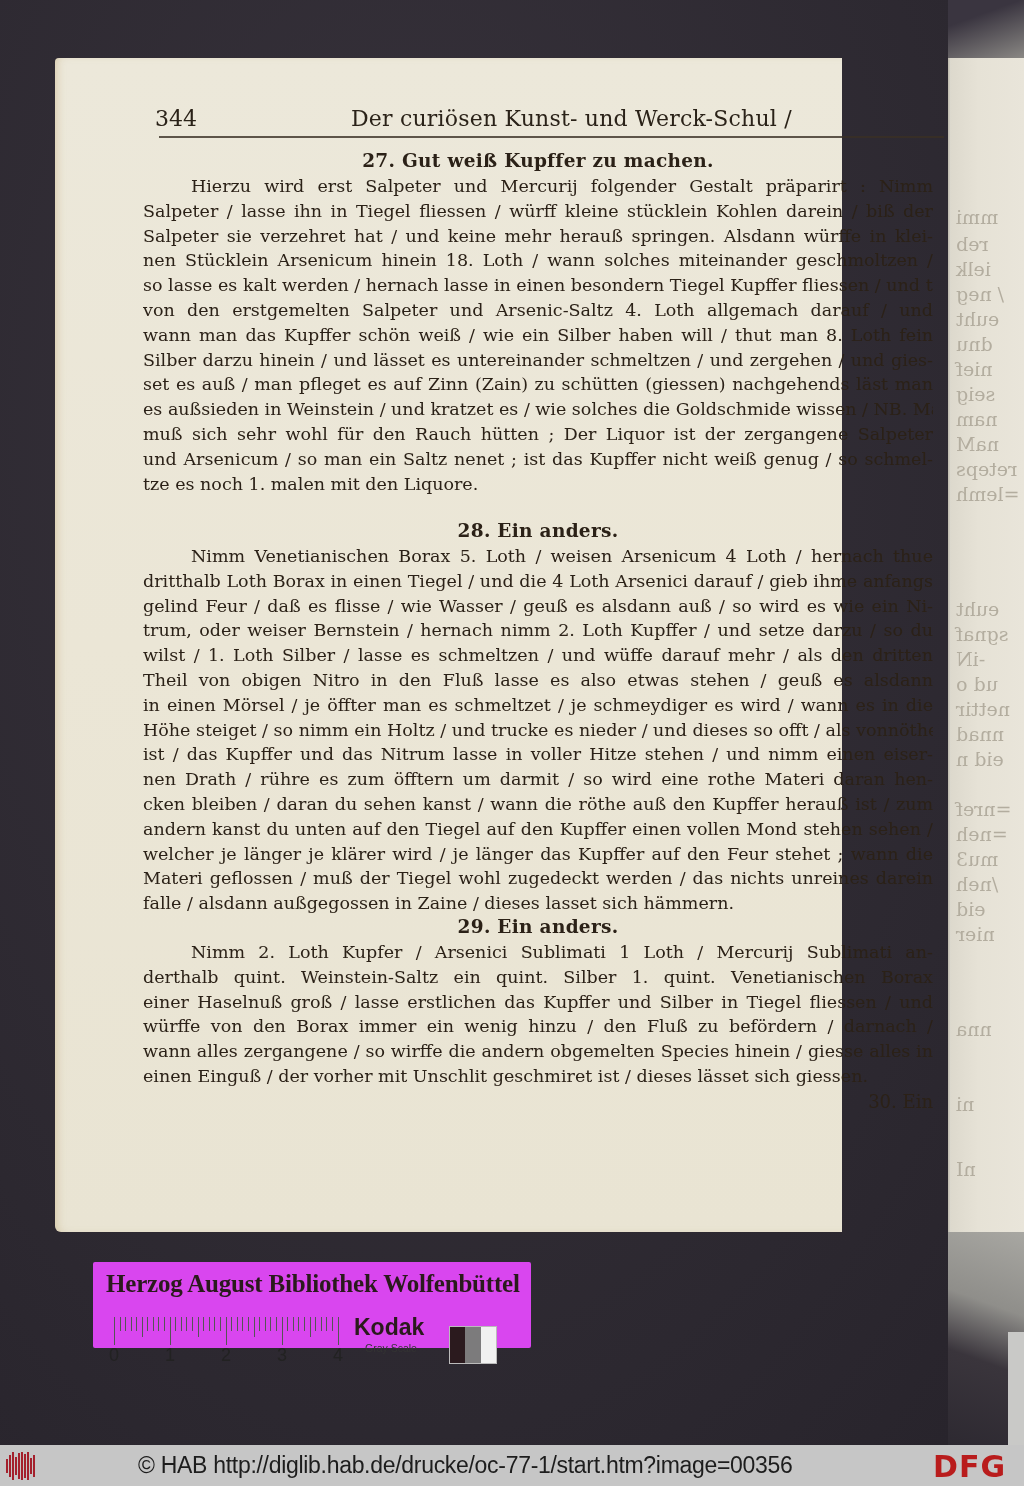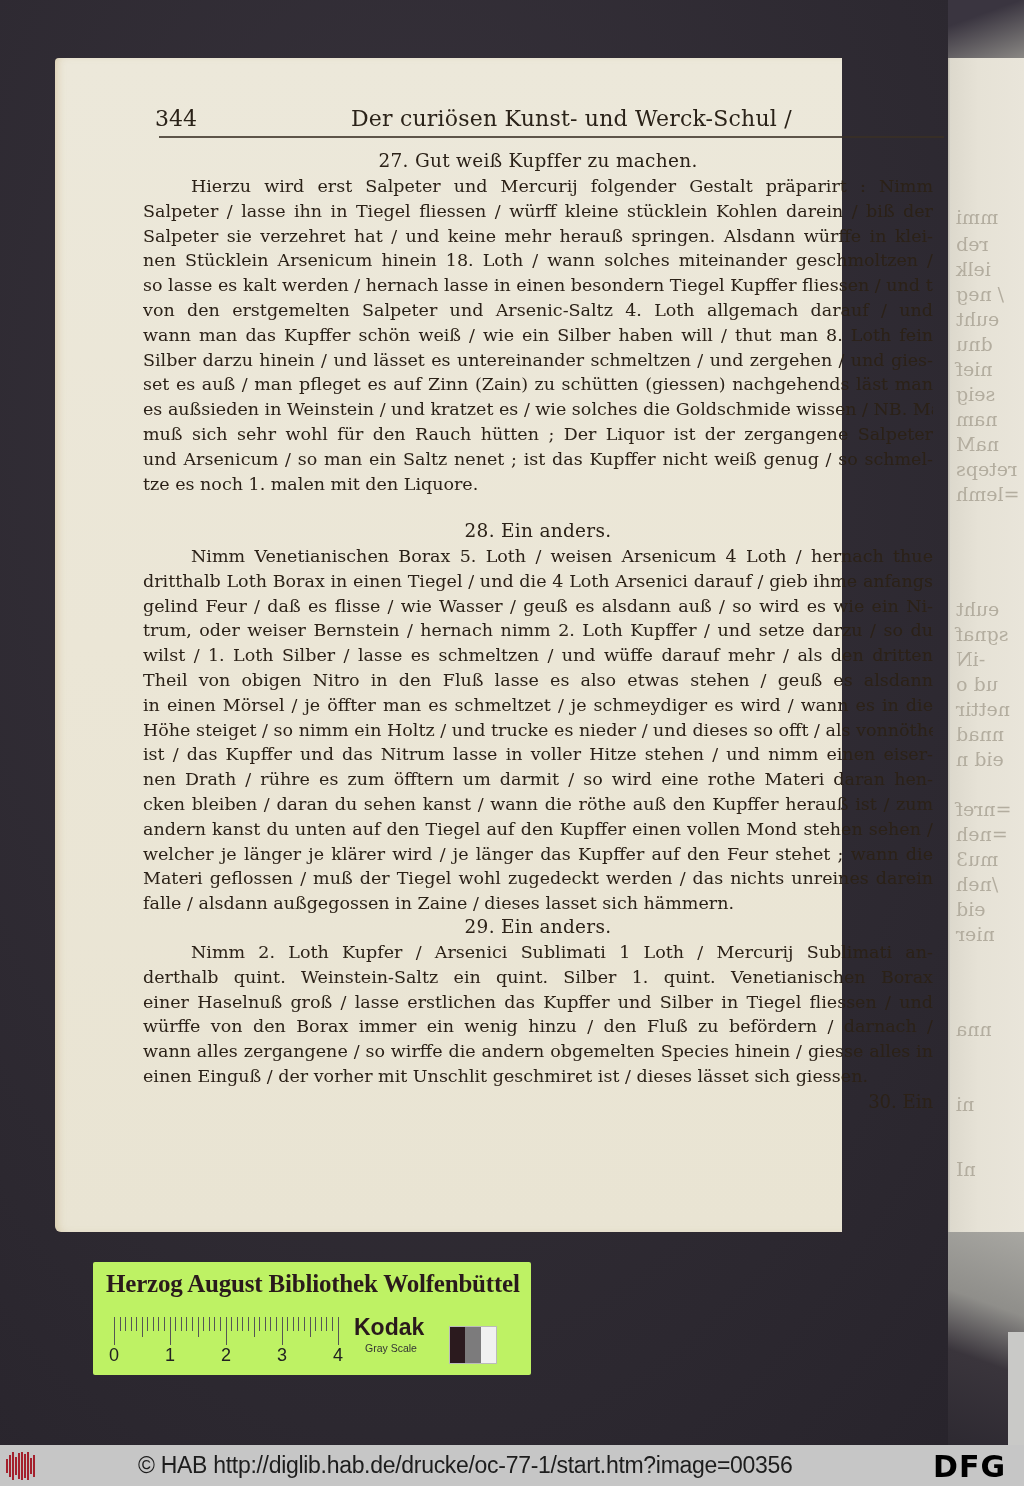--- a/index.html
+++ b/index.html
@@ -57,34 +57,34 @@
   .head-rule {
     position: absolute; left: 104px; top: 78px; width: 785px; height: 2px;
     background: #3a3024; opacity: 0.8;
   }
   .text-block {
     position: absolute; left: 88px; width: 790px; color: #2b2117;
     font-family: "DejaVu Serif", serif;
   }
   .section-heading {
     text-align: center; font-size: 18.5px; line-height: 26px; height: 26px;
-    font-weight: normal; letter-spacing: 0.3px;
+    font-weight: bold; letter-spacing: 0.3px;
   }
   .line {
     font-size: 17.5px; line-height: 24.8px; height: 24.8px; white-space: nowrap;
     text-align: justify; text-align-last: justify; overflow: hidden;
   }
   .line.first { padding-left: 48px; }
   .line.last { text-align-last: left; }
   .catchword {
     font-size: 18px; line-height: 26px; text-align: right; padding-right: 0;
   }
   .color-bar {
-    position: absolute; left: 93px; top: 1262px; width: 438px; height: 113px;
-    background: #bef264; border-radius: 2px;
+    position: absolute; left: 93px; top: 1262px; width: 438px; height: 86px;
+    background: #d946ef; border-radius: 2px;
   }
   .cb-title {
     position: absolute; left: 13px; top: 8px; font-family: "Liberation Serif", serif;
     font-weight: bold; font-size: 25px; color: #2a1a1c; white-space: nowrap; letter-spacing: -0.2px;
   }
   .ruler {
     position: absolute; left: 20px; top: 55px; width: 230px; height: 40px;
   }
   .ruler .tick { position: absolute; top: 0; width: 1px; background: #555; }
   .ruler .num {
@@ -112,21 +112,21 @@
     position: absolute; left: 6px; top: 7px; width: 30px; height: 28px;
     display: flex; align-items: center; gap: 1px;
   }
   .hab-logo span { width: 2px; background: #a4202c; display: block; }
   .footer-text {
     position: absolute; left: 138px; top: 7px; font-family: "Liberation Sans", sans-serif;
     font-size: 23px; color: #1d1d1d; white-space: nowrap; letter-spacing: -0.3px;
   }
   .dfg-logo {
     position: absolute; left: 933px; top: 4px; font-family: "DejaVu Sans", sans-serif;
-    font-weight: bold; font-size: 30px; color: #000000; letter-spacing: 1px; text-align: center;
+    font-weight: bold; font-size: 30px; color: #b91c1c; letter-spacing: 1px; text-align: center;
   }
 </style>
 </head>
 <body>
 
 <div class="backdrop"></div>
 <div class="right-shadow"></div>
 
 <div class="facing-page">
   <div class="gutter"></div>

